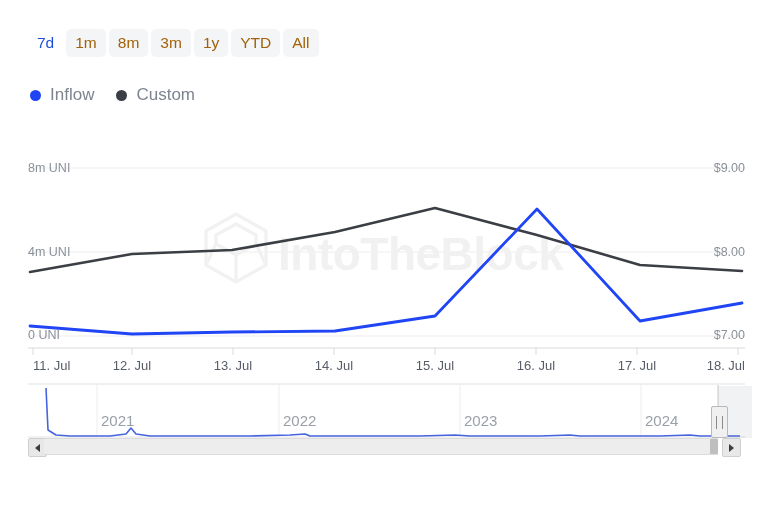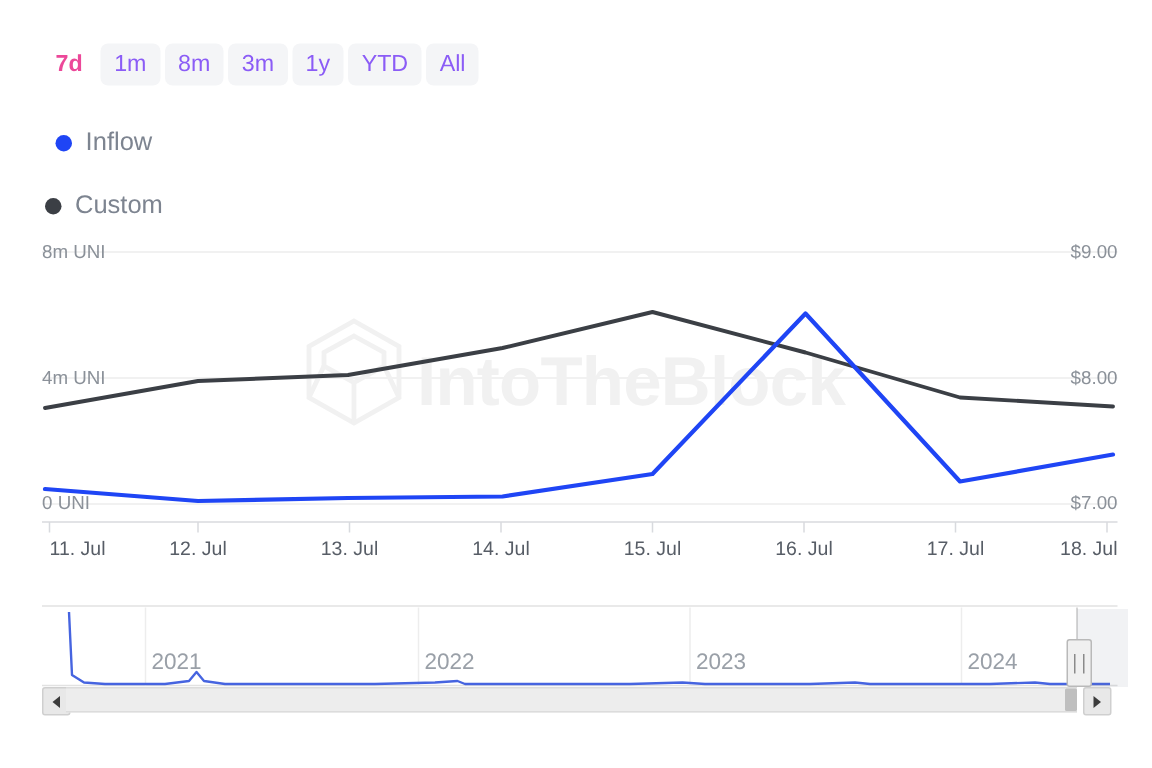--- a/index.html
+++ b/index.html
@@ -6,27 +6,27 @@
   body{
     width:768px;height:512px;background:#ffffff;
     font-family:"Liberation Sans","DejaVu Sans",sans-serif;
     -webkit-font-smoothing:antialiased;overflow:hidden;position:relative;
   }
   #app{position:absolute;inset:0;}
 
   
   .range-bar{position:absolute;left:28px;top:29px;display:flex;align-items:center;gap:3px;}
   .range-btn{
-    font-size:15.5px;color:#8b5cf6;background:#f4f5f7;border:none;border-radius:5px;
+    font-size:15.5px;color:#a16207;background:#f4f5f7;border:none;border-radius:5px;
     padding:5px 9px;line-height:18px;cursor:pointer;font-family:inherit;white-space:nowrap;
   }
-  .range-btn.active{background:transparent;color:#ec4899;font-weight:bold;}
-
-  
-  .legend{position:absolute;left:30px;top:85px;display:flex;align-items:center;gap:22px;flex-direction:column;}
+  .range-btn.active{background:transparent;color:#1d4ed8;font-weight:normal;}
+
+  
+  .legend{position:absolute;left:30px;top:85px;display:flex;align-items:center;gap:22px;}
   .legend-item{display:flex;align-items:center;gap:9px;cursor:pointer;}
   .legend-dot{width:11px;height:11px;border-radius:50%;display:block;}
   .legend-label{font-size:17px;color:#7d8490;line-height:20px;}
 
   
   .chart-wrap{position:absolute;left:0;top:130px;width:768px;height:255px;}
   .chart-svg{display:block;}
 
   .axis-label{font-size:12.5px;fill:#8b9199;font-family:"Liberation Sans",sans-serif;}
   .xtick-label{font-size:13px;fill:#575d66;font-family:"Liberation Sans",sans-serif;}
@@ -35,21 +35,21 @@
   .axisline{stroke:#d8dade;stroke-width:1;}
   .tickmark{stroke:#d8dade;stroke-width:1;}
 
   .series-line{fill:none;stroke-linejoin:round;stroke-linecap:round;}
 
   .wm-text{font-size:46px;font-weight:bold;fill:#f1f1f1;
            font-family:"Liberation Sans",sans-serif;letter-spacing:-0.5px;}
   .wm-logo{fill:none;stroke:#f1f1f1;stroke-width:3.2;}
 
   
-  .nav-wrap{position:absolute;left:0;top:398px;width:636px;height:80px;}
+  .nav-wrap{position:absolute;left:0;top:378px;width:636px;height:80px;}
   .nav-year{font-size:15px;fill:#9aa0a8;font-family:"Liberation Sans",sans-serif;}
 
   .nav-btn{
     position:absolute;width:17px;height:17px;background:#e8e8e8;
     border:1px solid #cfcfcf;border-radius:2px;cursor:pointer;
     display:flex;align-items:center;justify-content:center;
   }
   .nav-btn .tri{width:0;height:0;border-top:4px solid transparent;border-bottom:4px solid transparent;}
   .tri-left{border-right:5px solid #3c3c3c;}
   .tri-right{border-left:5px solid #3c3c3c;}

